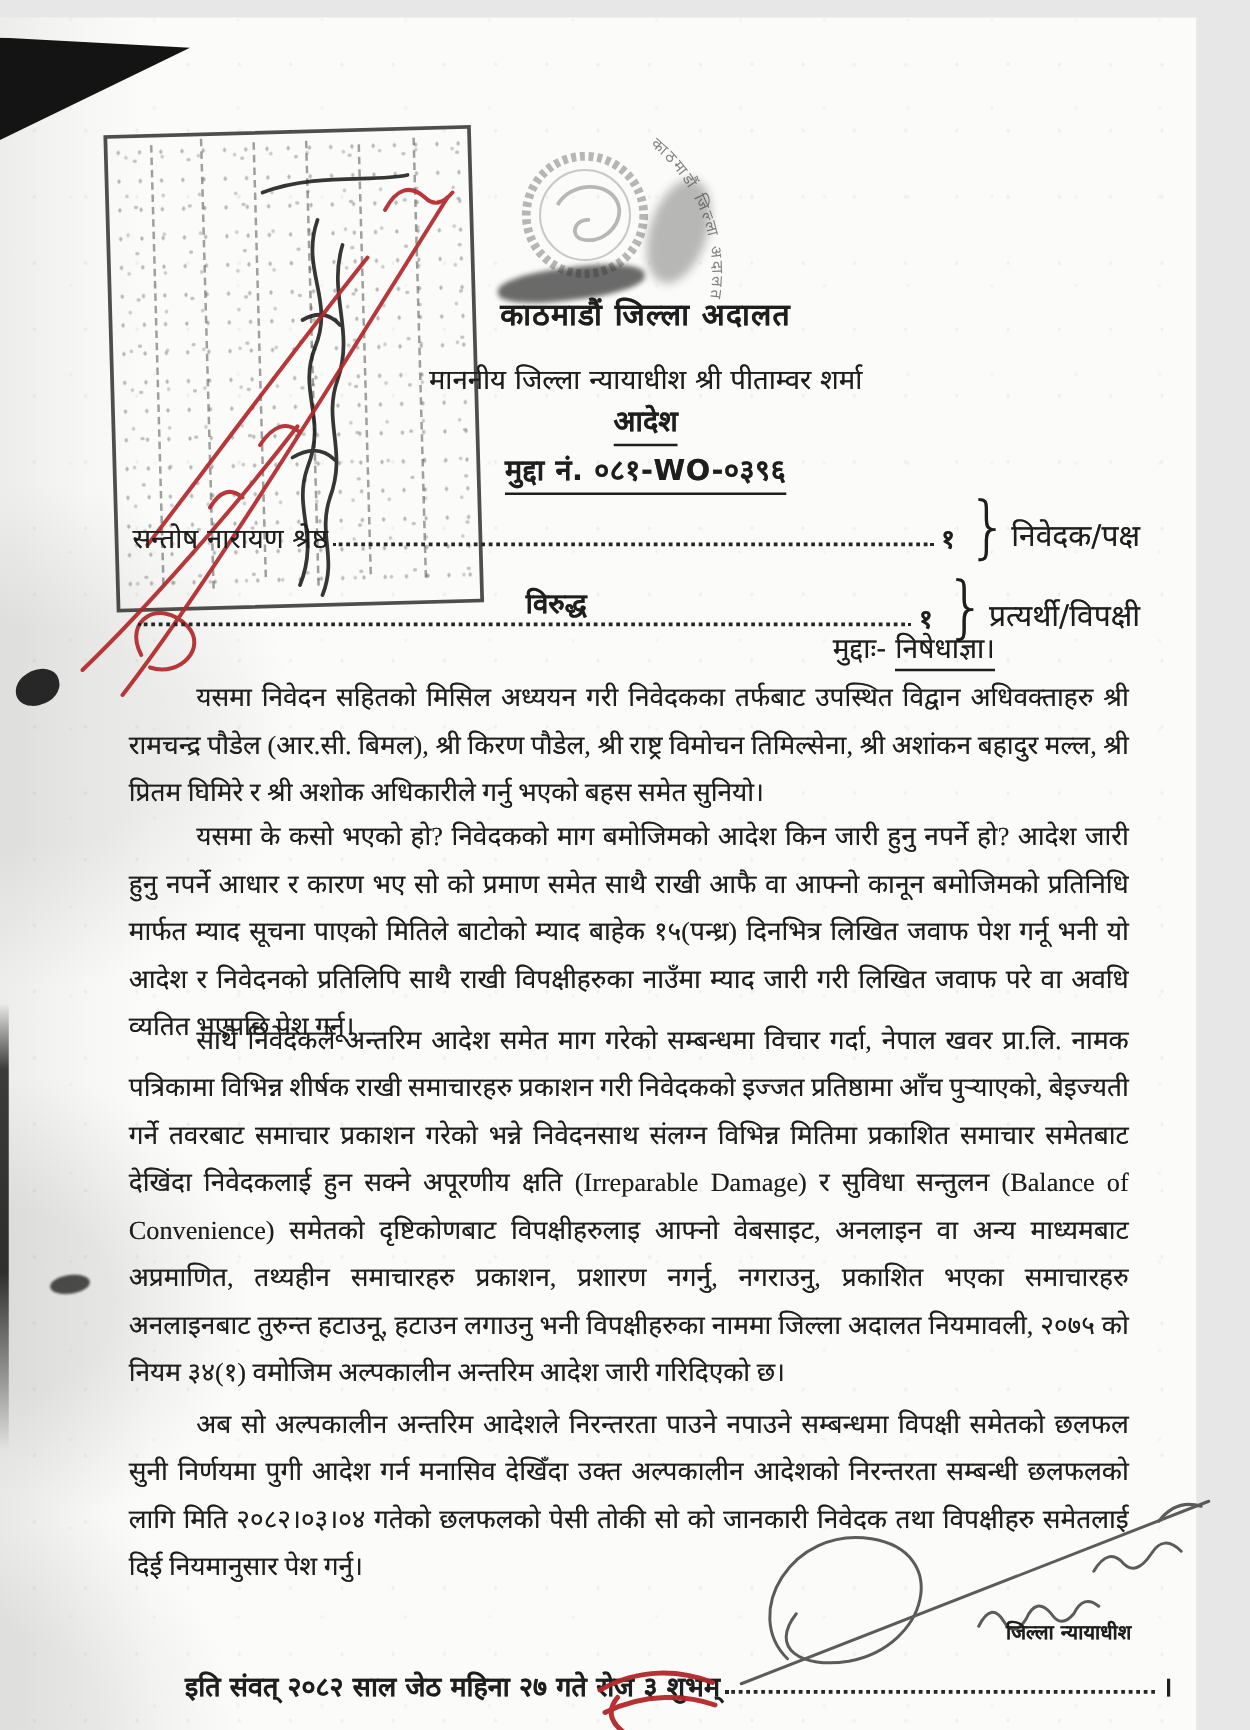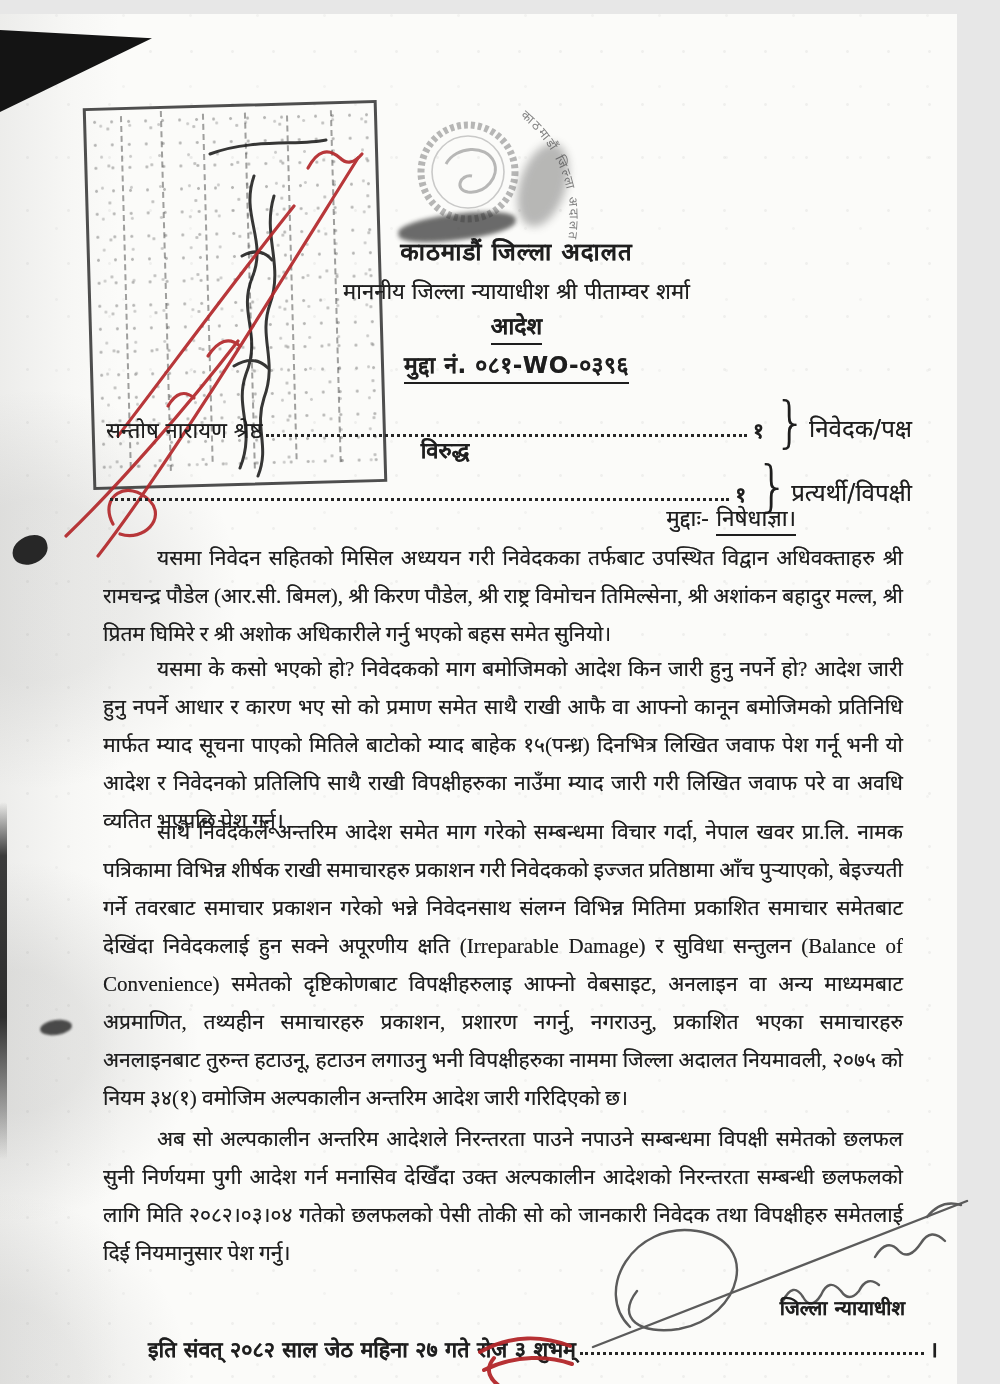--- a/index.html
+++ b/index.html
@@ -51,40 +51,40 @@
   .seal{position:absolute;left:402px;top:96px;width:200px;height:150px;opacity:.85;}
   .seal-smudge{position:absolute;left:398px;top:200px;width:118px;height:26px;background:#2e2e2e;
     border-radius:45%;filter:blur(2px);opacity:.7;transform:rotate(-7deg);}
   .seal-smudge2{position:absolute;left:520px;top:128px;width:46px;height:86px;background:#3a3a3a;
     border-radius:50%;filter:blur(4px);opacity:.35;transform:rotate(18deg);}
   
   .header{position:absolute;left:0;top:220px;width:957px;text-align:center;
     padding-left:76px;box-sizing:border-box;}
   .h-court{font-size:24px;font-weight:600;letter-spacing:1px;}
   .h-bench{font-size:22px;font-weight:600;margin-top:9px;}
-  .h-judge{font-size:22px;font-weight:500;margin-top:8px;}
+  .h-judge{font-size:22px;font-weight:500;margin-top:20px;}
   .h-order{font-size:23px;font-weight:600;margin-top:7px;}
   .h-case{font-size:23px;font-weight:700;margin-top:6px;letter-spacing:.5px;}
   .u{border-bottom:2.4px solid #1e1e1e;padding-bottom:2px;display:inline-block;line-height:1.25;}
   
   .party-row{position:absolute;left:106px;width:806px;display:flex;align-items:flex-end;}
   .party-name{white-space:nowrap;font-size:22px;font-weight:500;}
   .leader{flex:1;border-bottom:3px dotted #262626;height:0;margin:0 4px 7px 4px;}
   .p-count{font-size:21px;font-weight:600;margin:0 6px 0 2px;}
   .brace{font-size:52px;font-weight:300;line-height:.8;transform:scaleY(1.05);margin:0 2px 0 4px;}
   .p-role{font-size:24px;font-weight:400;white-space:nowrap;}
-  .versus{position:absolute;left:0;top:420px;width:850px;text-align:center;padding-left:40px;
+  .versus{position:absolute;left:0;top:452px;width:850px;text-align:center;padding-left:40px;
     box-sizing:border-box;font-size:22px;font-weight:600;}
   .subject{position:absolute;left:0;top:488px;width:796px;text-align:right;padding-left:64px;
     box-sizing:border-box;font-size:22.5px;font-weight:400;}
   
   .para{position:absolute;left:103px;width:800px;font-size:21px;line-height:38px;
     text-align:justify;text-indent:54px;font-weight:500;font-family:Liberation Serif, serif;}
   
-  .sig-title{position:absolute;right:52px;top:1280px;font-size:20px;font-weight:600;}
+  .sig-title{position:absolute;right:52px;top:1280px;font-size:16px;font-weight:600;}
   .date-row{position:absolute;left:148px;top:1320px;width:790px;display:flex;align-items:flex-end;
     font-size:21.5px;font-weight:600;}
   .date-row .leader{margin-bottom:8px;}
   .date-end{margin-left:2px;}
   svg{position:absolute;overflow:visible;}
   .arc-text{font-size:12.5px;fill:#6e6e6e;letter-spacing:2px;}
 </style>
 </head>
 <body>
 

